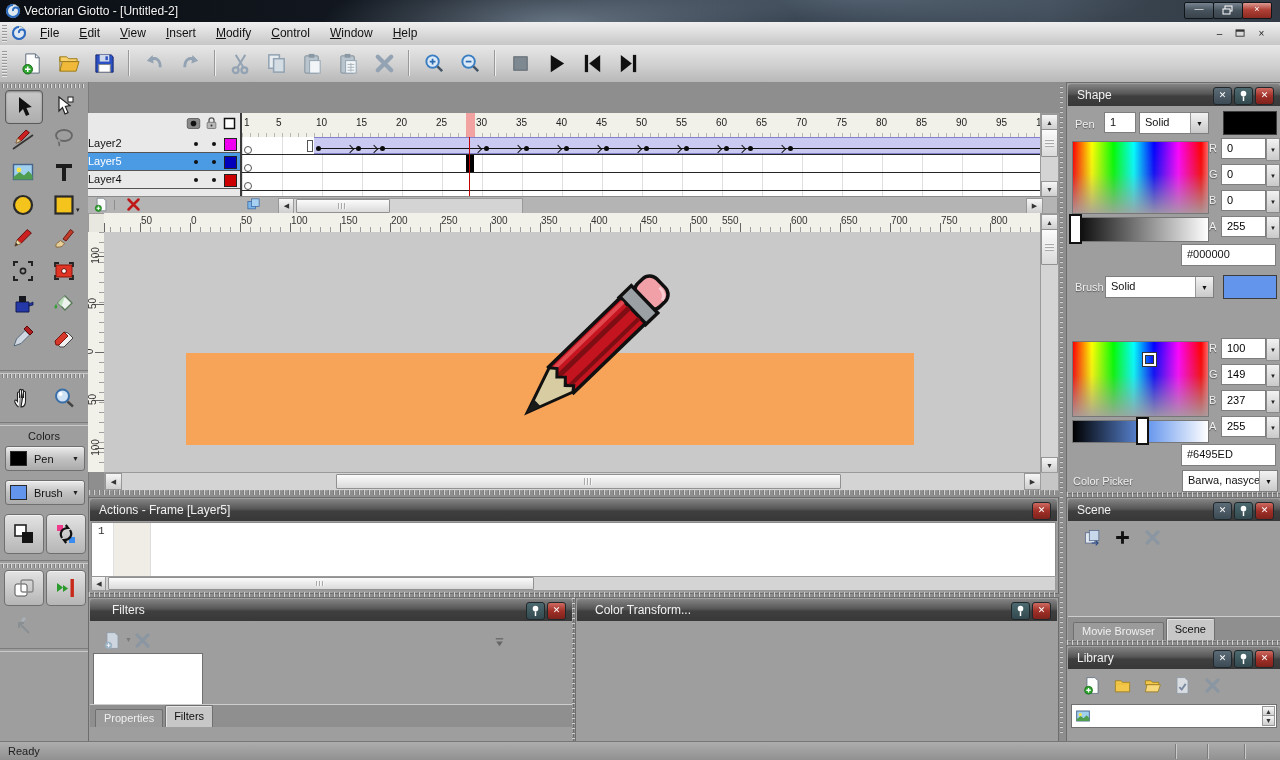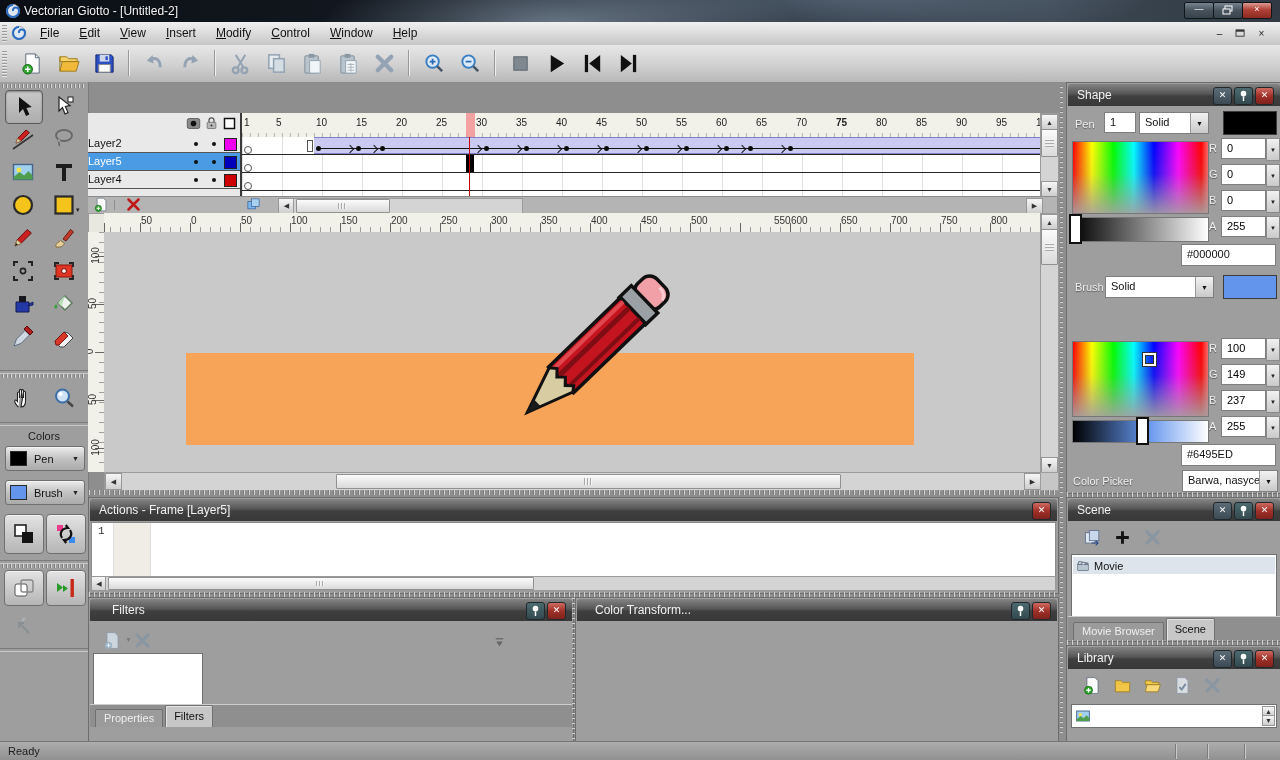--- a/index.html
+++ b/index.html
@@ -560,21 +560,21 @@
         <div class="tlnum" style="left: 194px; position: absolute;">25</div>
         <div class="tlnum" style="left: 234px; position: absolute;">30</div>
         <div class="tlnum" style="left: 274px; position: absolute;">35</div>
         <div class="tlnum" style="left: 314px; position: absolute;">40</div>
         <div class="tlnum" style="left: 354px; position: absolute;">45</div>
         <div class="tlnum" style="left: 394px; position: absolute;">50</div>
         <div class="tlnum" style="left: 434px; position: absolute;">55</div>
         <div class="tlnum" style="left: 474px; position: absolute;">60</div>
         <div class="tlnum" style="left: 514px; position: absolute;">65</div>
         <div class="tlnum" style="left: 554px; position: absolute;">70</div>
-        <div class="tlnum" style="left: 594px; position: absolute; font-weight: bold;">75</div>
+        <div class="tlnum" style="left: 594px; position: absolute;">75</div>
         <div class="tlnum" style="left: 634px; position: absolute;">80</div>
         <div class="tlnum" style="left: 674px; position: absolute;">85</div>
         <div class="tlnum" style="left: 714px; position: absolute;">90</div>
         <div class="tlnum" style="left: 754px; position: absolute;">95</div>
         <div class="tlnum" style="left: 794px; position: absolute;">100</div>
       </div>
     <div id="playhead" style="left: 224px;"></div>
   </div>
   <div class="abs" id="tl-rows">
       <div class="tlrow" style="top: 0px;">
@@ -662,21 +662,21 @@
         <div class="rlabel" style="left: 137px;">50</div>
         <div class="rlabel" style="left: 187px;">100</div>
         <div class="rlabel" style="left: 237px;">150</div>
         <div class="rlabel" style="left: 287px;">200</div>
         <div class="rlabel" style="left: 337px;">250</div>
         <div class="rlabel" style="left: 387px;">300</div>
         <div class="rlabel" style="left: 437px;">350</div>
         <div class="rlabel" style="left: 487px;">400</div>
         <div class="rlabel" style="left: 537px;">450</div>
         <div class="rlabel" style="left: 587px;">500</div>
-        <div class="rlabel" style="left: 670px;">550</div>
+        <div class="rlabel" style="left: 618px;">550</div>
         <div class="rlabel" style="left: 687px;">600</div>
         <div class="rlabel" style="left: 737px;">650</div>
         <div class="rlabel" style="left: 787px;">700</div>
         <div class="rlabel" style="left: 837px;">750</div>
         <div class="rlabel" style="left: 887px;">800</div>
       </div>
   </div>
   <div class="abs" id="cv-vruler">
     <div class="vticks"></div>
     <div class="vticksM"></div>
@@ -911,32 +911,20 @@
           <svg viewBox="0 0 24 24">
             <path d="M12 4v16M4 12h16" stroke="#111" stroke-width="3.6"></path>
           </svg>
         </div>
         <div class="pbtn dis">
           <svg viewBox="0 0 24 24">
             <path d="M5 5l14 14M19 5L5 19" stroke="#8a96a2" stroke-width="4" stroke-linecap="round"></path>
           </svg>
         </div>
       </div>
-    <div class="listbox" style="left:4px;top:56px;width:204px;height:61px;" id="scene-list">
-        <div class="scitem">
-          <span>
-            <svg viewBox="0 0 24 24">
-              <rect x="3" y="9" width="18" height="11" fill="#b8c4d0" stroke="#4a5a6a"></rect>
-              <path d="M3 9l2-5 16 3-1 2z" fill="#8a98a8" stroke="#4a5a6a"></path>
-              <path d="M6 5.5l3 .6-1.5 2.4-3-.6zM12 6.6l3 .6-1.5 2.4-3-.6z" fill="#e8ecf0"></path>
-            </svg>
-          </span>
-          <span>Movie</span>
-        </div>
-      </div>
     <div class="tabbar" style="left:1px;bottom:1px;width:210px;height:23px;" id="scene-tabs">
         <div class="tab">Movie Browser</div>
         <div class="tab active">Scene</div>
       </div>
   </div>
 
   <div class="abs gripH" style="left:1066px;top:640px;width:214px;height:5px;"></div>
 
   <div class="abs panel" style="left:1066px;top:645px;width:214px;height:96px;">
     <div class="ptitle">

